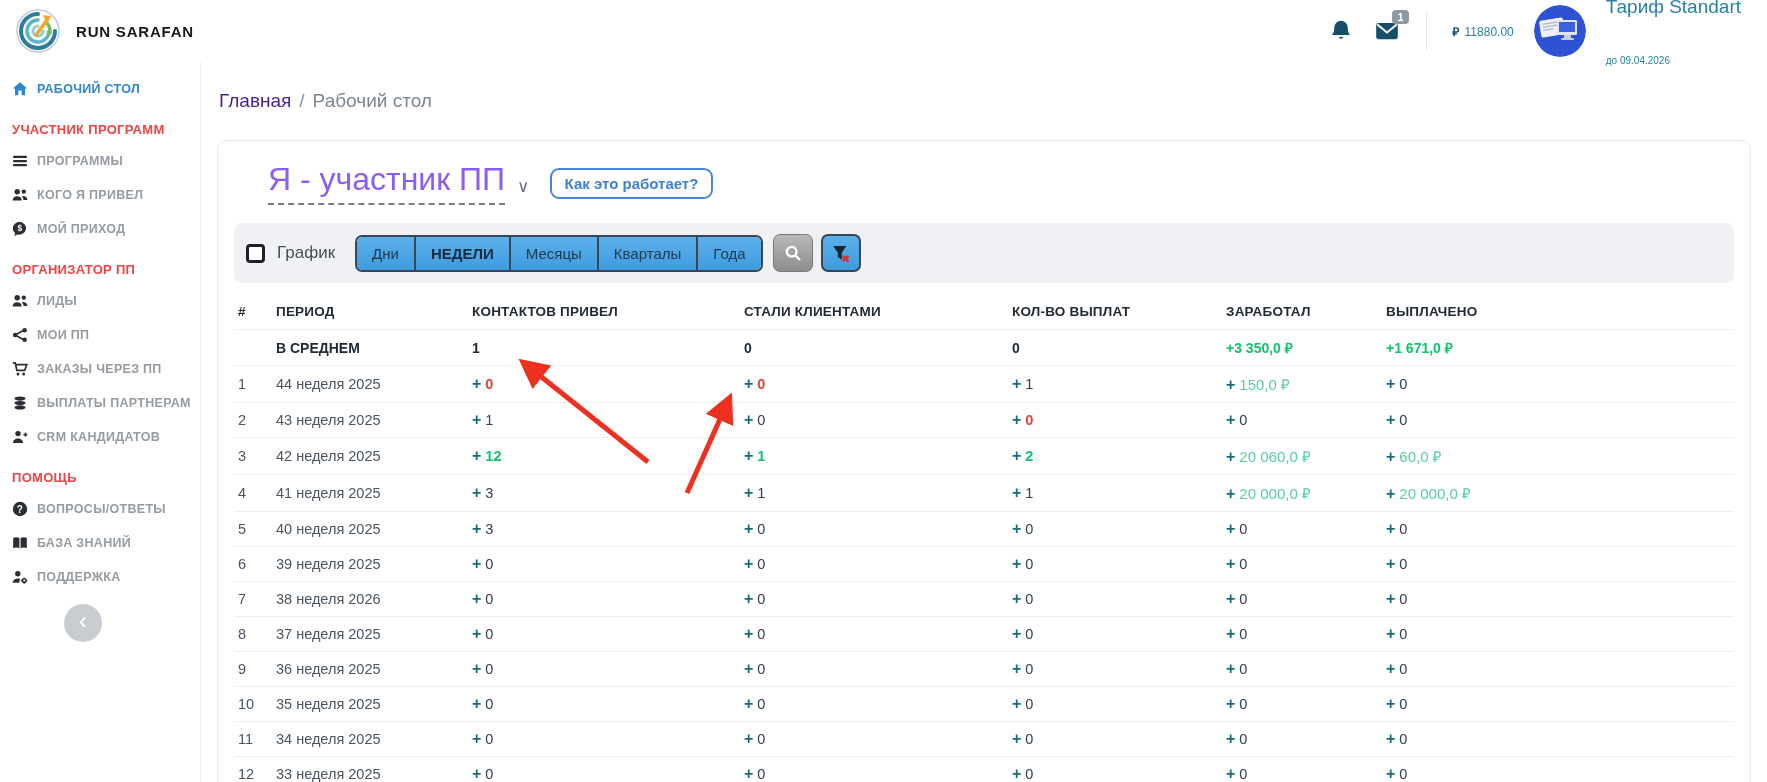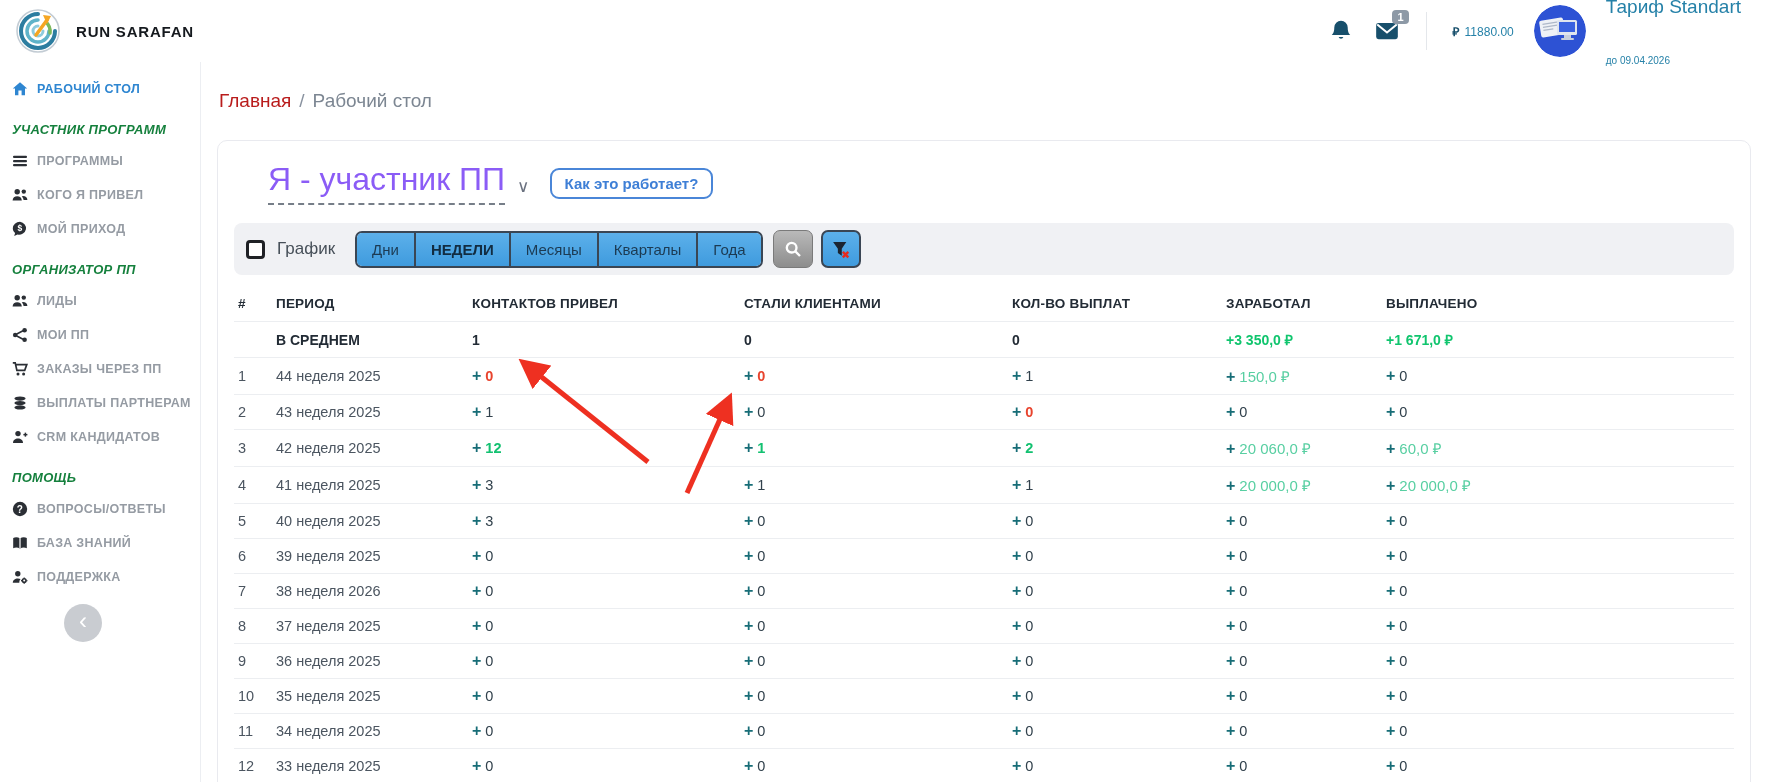--- a/index.html
+++ b/index.html
@@ -27,37 +27,37 @@
   .tariff-title { font-size:19px; color:#2581a8; }
   .tariff-until { font-size:10px; color:#2581a8;margin-top:36px; }
   
   .layout { display:flex; height:720px; }
   .sidebar { width:201px; flex:none; border-right:1px solid #eceef2; padding:10px 4px 0 12px; position:relative; }
   .nav-item { display:flex; align-items:center; gap:9px; height:34px; cursor:pointer;
     color:#959ba3; font-size:12.5px; font-weight:700; letter-spacing:.3px; white-space:nowrap; }
   .nav-item .ic { width:16px; height:16px; color:#2b2f35; flex:none; display:flex; }
   .nav-item .ic svg { width:100%; height:100%; fill:currentColor; }
   .nav-item.active, .nav-item.active .ic { color:#2e86d1; }
-  .nav-section { font-size:13px; font-weight:800; color:#15803d; letter-spacing:.3px; margin:16px 0 7px;font-style:italic; }
+  .nav-section { font-size:13px; font-weight:800; color:#ef4444; letter-spacing:.3px; margin:16px 0 7px; }
   .collapse-btn { position:absolute; left:64px; top:542px; width:38px; height:38px; border-radius:50%;
     background:#c9ccd1; color:#fff; font-size:24px; line-height:34px; text-align:center; cursor:pointer; }
   
   .main { flex:1; padding:22px 16px 0 16px; position:relative; }
   .breadcrumb { font-size:19px; margin:6px 0 28px 2px; }
-  .breadcrumb .home { color:#b91c1c; cursor:pointer; }
+  .breadcrumb .home { color:#4c1d95; cursor:pointer; }
   .breadcrumb .sep { color:#8a93a0; margin:0 8px; }
   .breadcrumb .current { color:#7c8692; }
   .card { border:1px solid #e9eaef; border-radius:10px; padding:14px 16px; height:700px; }
   .title-row { display:flex; align-items:center; gap:8px; padding:6px 0 4px; }
   .panel-title { font-size:32px; color:#8b5cf6; border-bottom:2px dashed #767e88; padding-bottom:5px; cursor:pointer;margin-left:34px; }
   .caret { font-size:17px; color:#6b7280; margin:6px 4px 0 4px; }
   .help-btn { margin-left:8px; border:2px solid #4a86d8; color:#3e7fd6; background:#fff; border-radius:9px;
     font-family:inherit; font-size:15px; font-weight:700; padding:5px 13px; cursor:pointer; }
   
-  .toolbar { margin-top:14px; background:#f0f1f4; border-radius:8px; height:52px;
+  .toolbar { margin-top:14px; background:#f0f1f4; border-radius:8px; height:60px;
     display:flex; align-items:center; padding:0 12px; }
   .checkbox { width:19px; height:19px; border:3px solid #1f2125; border-radius:4px; background:#fff; cursor:pointer; }
   .chart-label { font-size:17px; color:#464f58; margin:0 20px 0 12px; }
   .tab-group { display:flex; border:2px solid #3a4654; border-radius:7px; overflow:hidden; }
   .tab { background:linear-gradient(#5cb0ea,#3f9bde); color:#1c3a52; font-family:inherit;
     font-size:15px; padding:8px 15px; border:none; border-right:2px solid #3a4654; cursor:pointer; }
   .tab:last-child { border-right:none; }
   .tab.active { font-weight:800; color:#122c41; }
   .icon-btn { width:40px; height:38px; border-radius:7px; display:flex; align-items:center;
     justify-content:center; cursor:pointer; }

